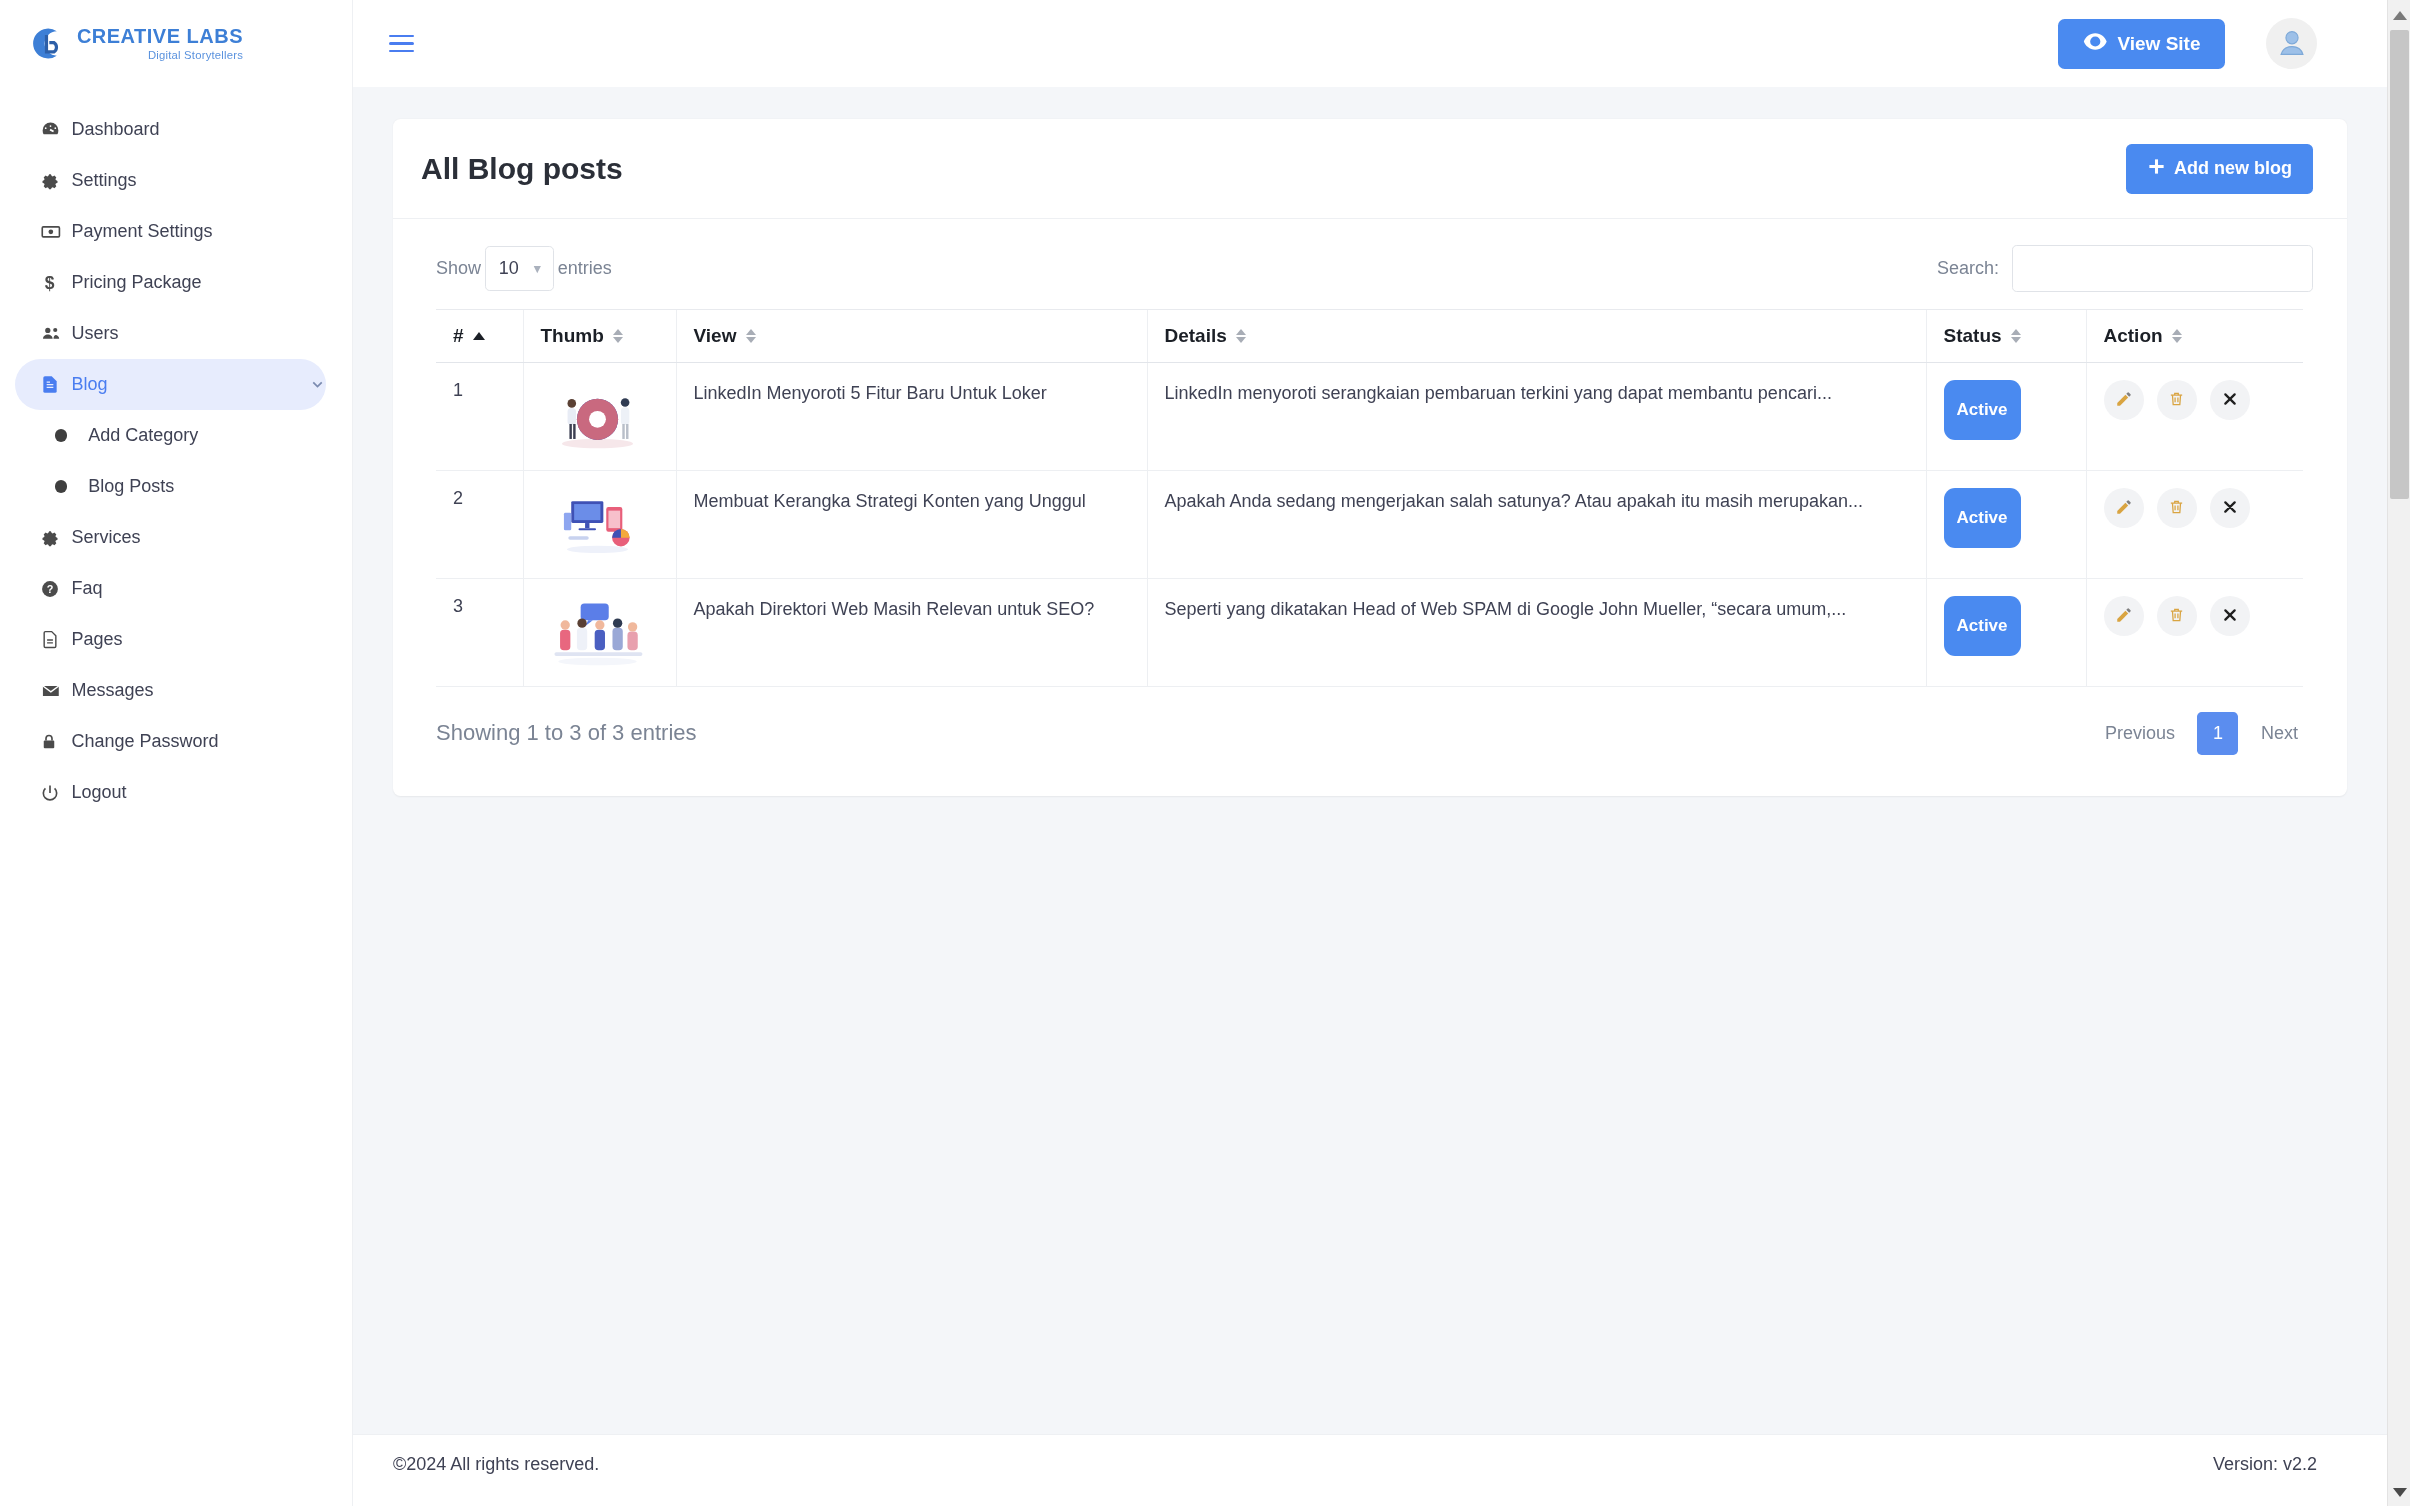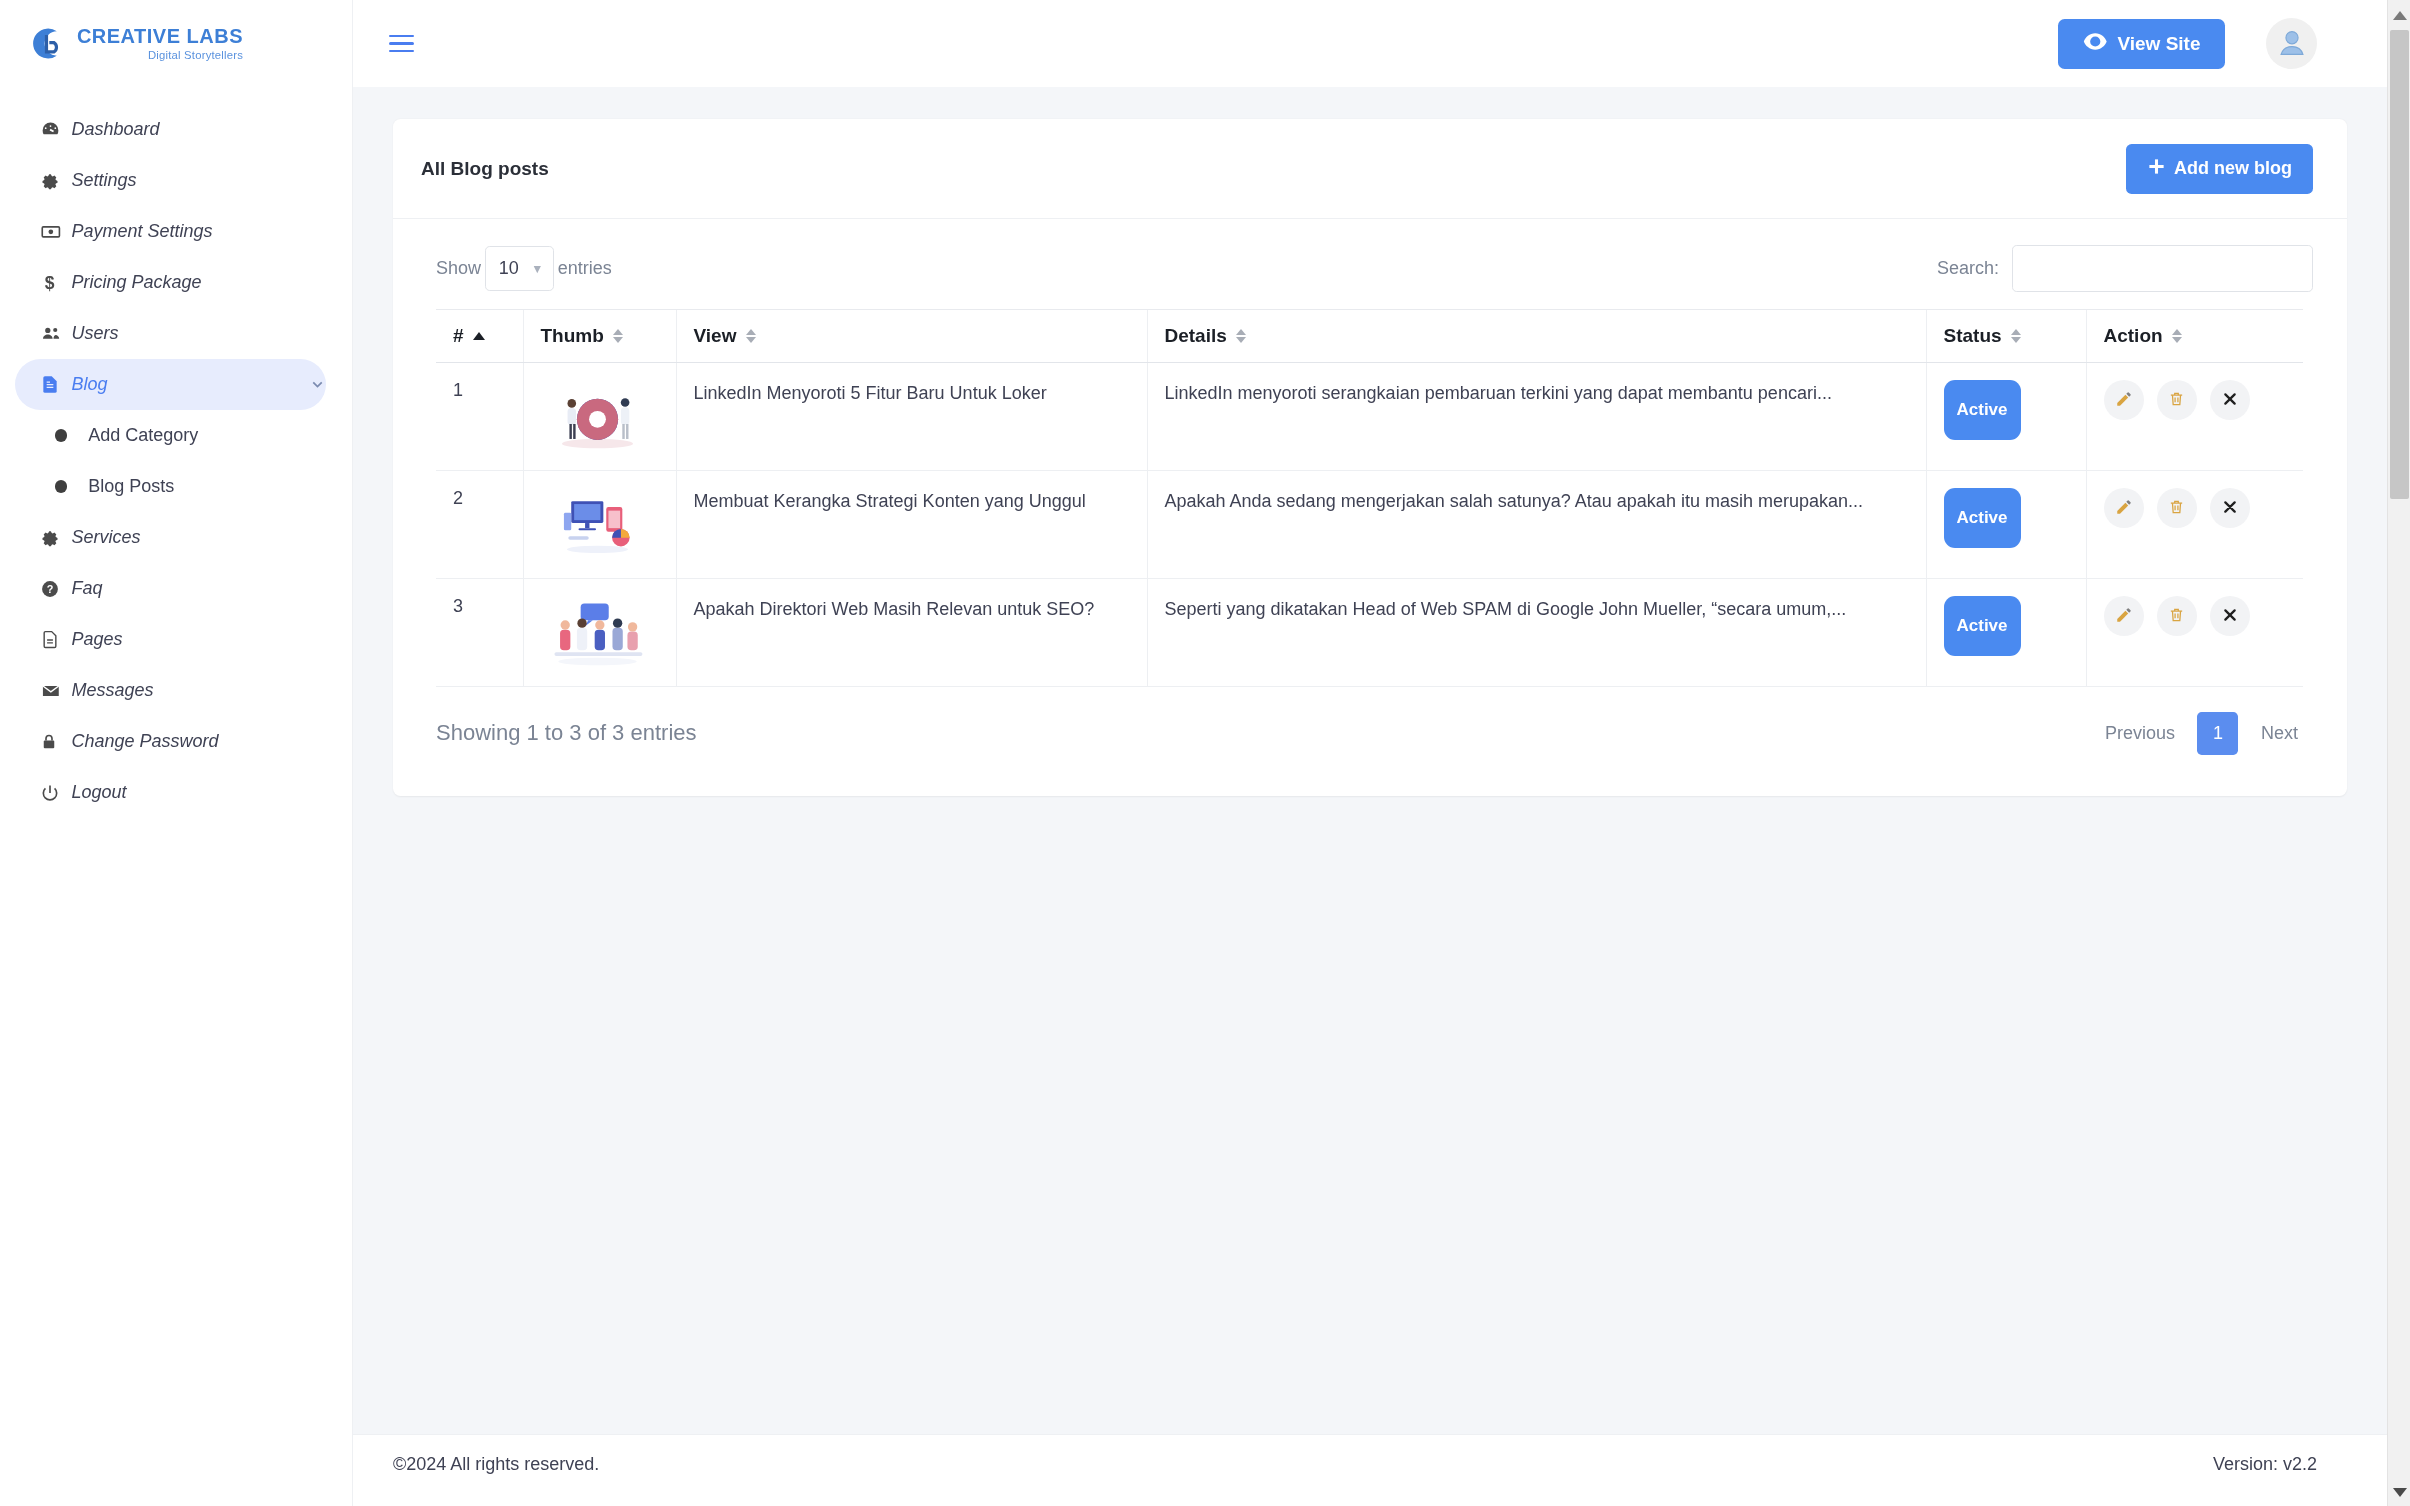--- a/index.html
+++ b/index.html
@@ -44,21 +44,21 @@
     padding-left: 24.5px;
     border-radius: 25.4px;
     cursor: pointer;
     color: #3f4254;
   }
   .nav-item .ico {
     width: 32px; flex: 0 0 32px;
     display: flex; align-items: center; justify-content: flex-start;
     color: #4b4b4b;
   }
-  .nav-item .lbl { font-size: 18px; color: #3f4254; font-style: italic; }
+  .nav-item .lbl { font-size: 18px; color: #3f4254; }
   .nav-item.active { background: #e7ecfd; }
   .nav-item.active .lbl { color: #4a7df0; }
   .nav-item.active .ico { color: #4a7df0; }
   .nav-item .chev { margin-left: auto; color: #7b8bb0; display:flex; }
 
   .nav-sub {
     display: flex; align-items: center;
     height: 51px;
     padding-left: 55px;
     cursor: pointer;
@@ -98,21 +98,21 @@
     background: #fff;
     border-radius: 7.5px;
     box-shadow: 0 0.9px 1.9px rgba(0,0,0,.06);
     padding: 0 0 41px 0;
   }
   .card-head {
     display: flex; align-items: center;
     padding: 24.5px 34px 24.5px 28px;
     border-bottom: 0.9px solid #eef0f3;
   }
-  .card-title { font-size: 19px; font-weight: 700; color: #2b2f38; text-align: right; }
+  .card-title { font-size: 30px; font-weight: 700; color: #2b2f38; text-align: right; }
   .btn-add {
     margin-left: auto;
     background: #4a8af0; color: #fff; border: none;
     font-size: 18px; font-weight: 700;
     padding: 13px 21px; border-radius: 5.6px; cursor: pointer;
     display: flex; align-items: center; gap: 8.5px;
     font-family: "Liberation Sans", sans-serif;
   }
 
   .table-tools {

